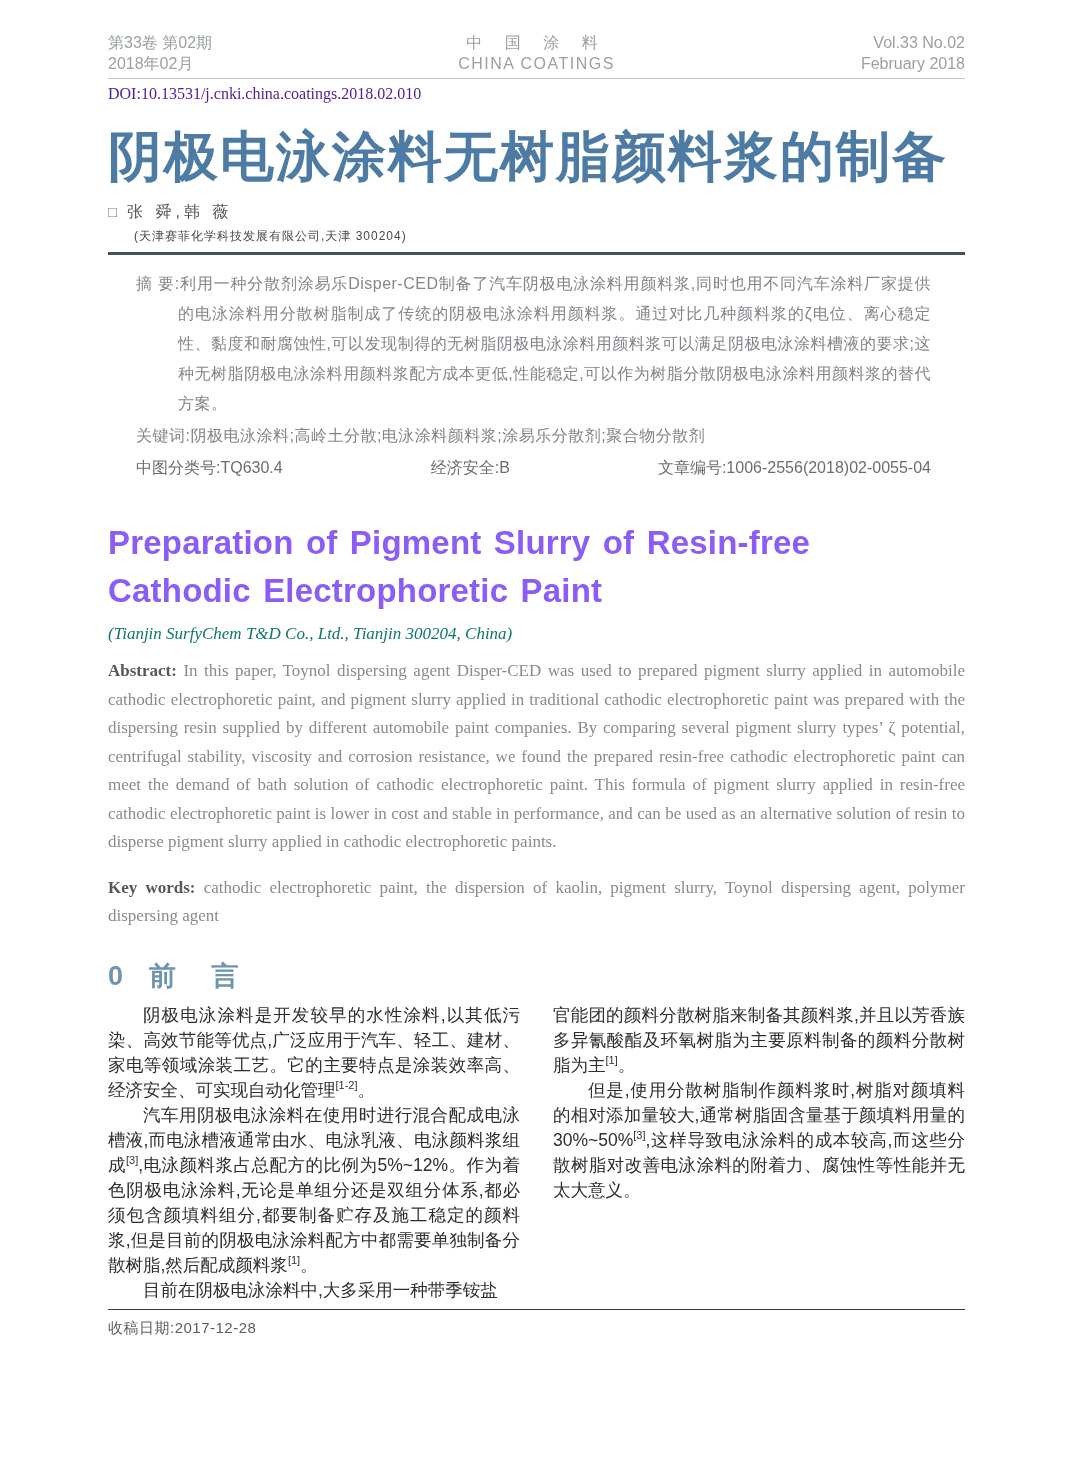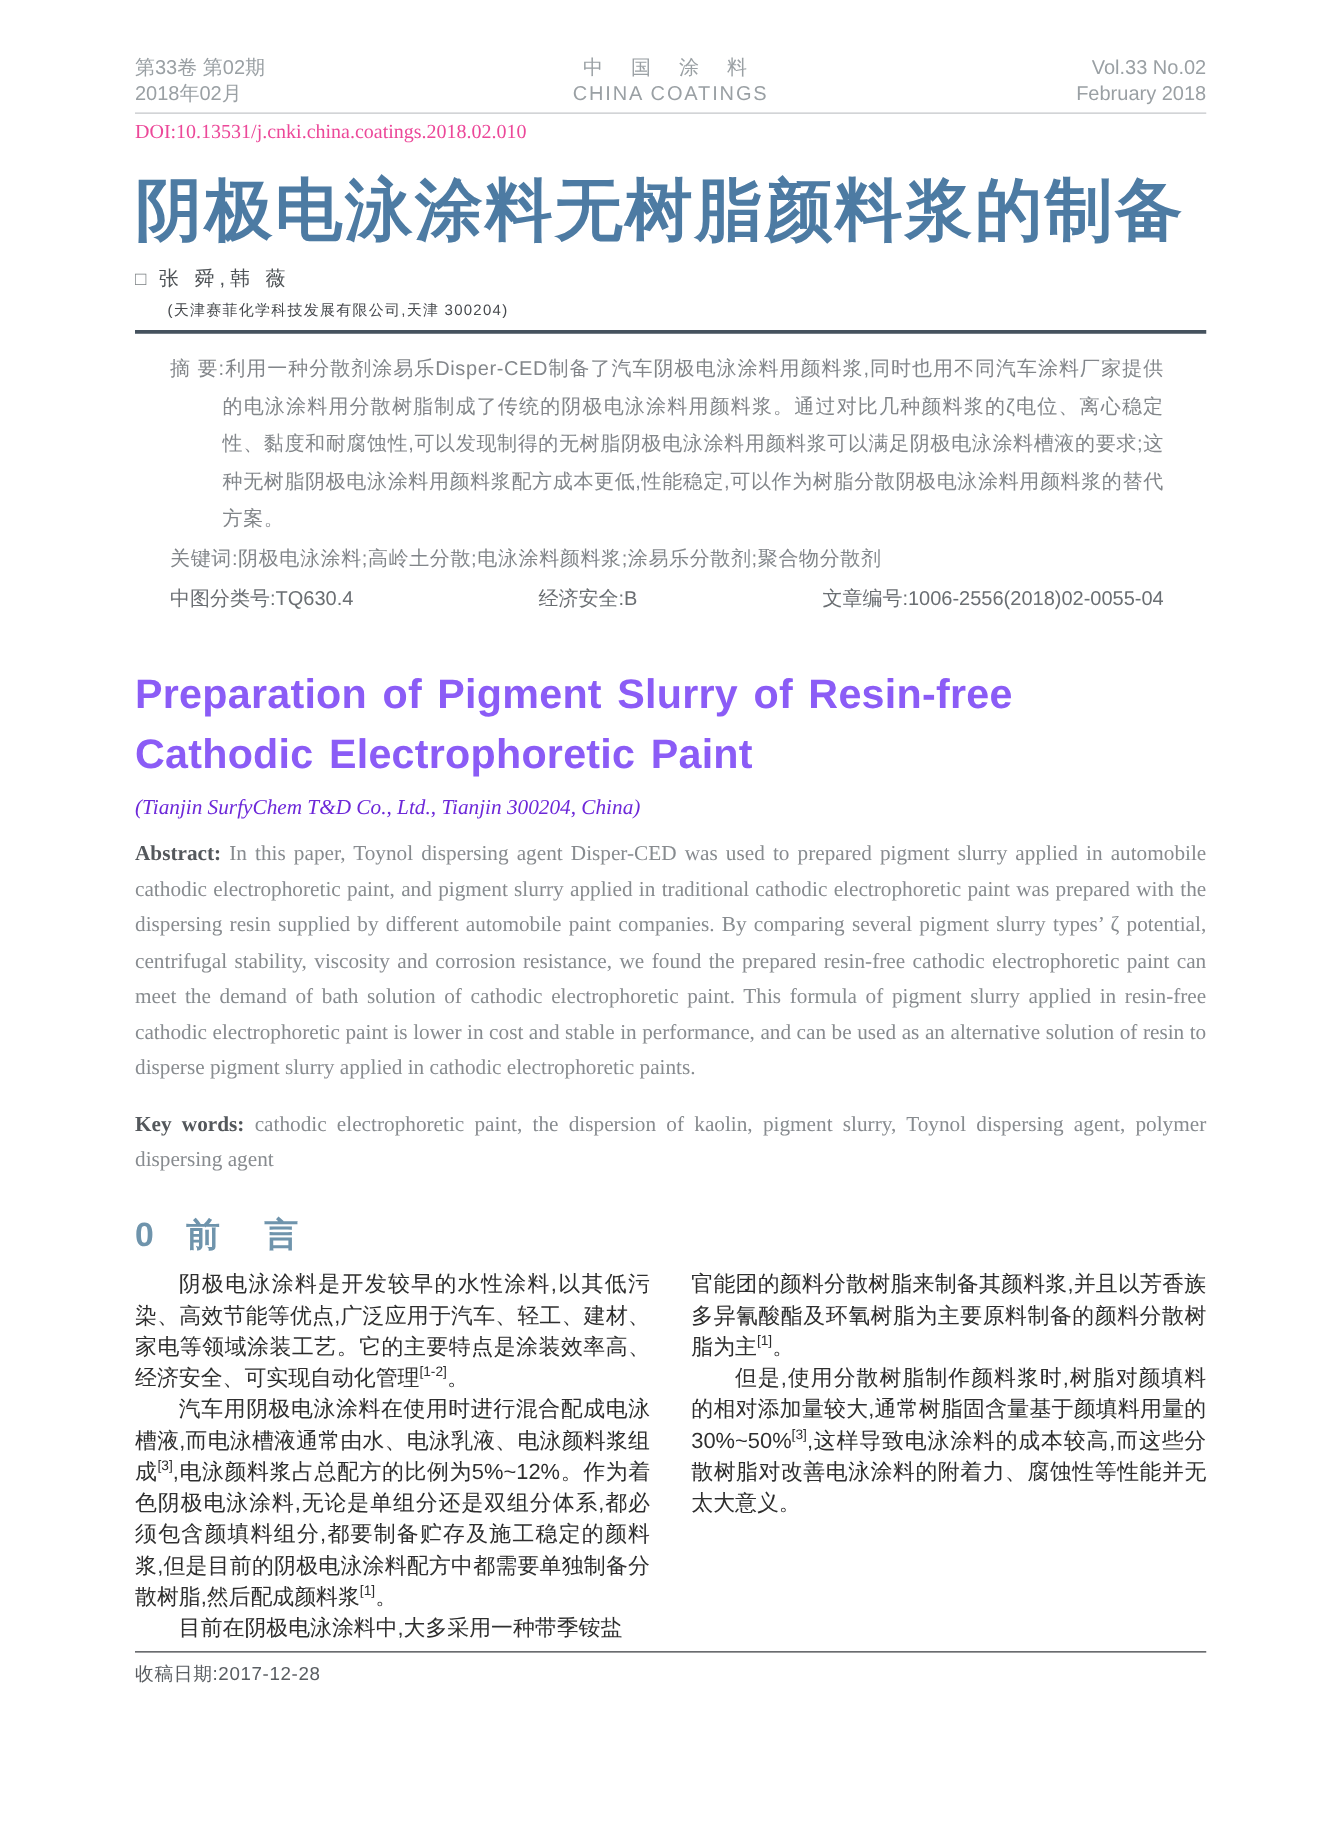--- a/index.html
+++ b/index.html
@@ -1,49 +1,49 @@
 <!DOCTYPE html>
 <html lang="zh"><head>
 <meta charset="utf-8">
 <style>
   html,body{margin:0;padding:0;background:#ffffff;}
   .page{
     position:relative;
     width:1075px;height:1459px;
     box-sizing:border-box;
-    padding:44px 110px 20px 108px;
+    padding:32px 110px 20px 108px;
     overflow:hidden;
     background:#ffffff;
     font-family:"Liberation Sans","DejaVu Sans",sans-serif;
   }
   
   .jh-row{display:flex;justify-content:space-between;align-items:flex-start;color:#9aa0a4;font-size:16px;line-height:21px;}
   .jh-left{text-align:left;}
   .jh-center{text-align:center;}
   .jh-right{text-align:right;}
   .jh-cnname{letter-spacing:9px;}
   .jh-enname{letter-spacing:1.5px;}
   .jh-rule{margin-top:4px;height:1px;background:#c3c6c9;}
-  .doi{margin-top:5px;font-family:"Liberation Serif","DejaVu Serif",serif;font-size:16px;line-height:20px;color:#ec4899;}
+  .doi{margin-top:5px;font-family:"Liberation Serif","DejaVu Serif",serif;font-size:16px;line-height:20px;color:#4c1d95;}
   
   .cn-title{margin:24px 0 0 0;font-size:54px;line-height:56px;font-weight:bold;color:#4d7ba3;letter-spacing:2px;white-space:nowrap;}
   .authors-cn{margin-top:18px;font-size:16px;line-height:20px;color:#4e5256;letter-spacing:4px;}
   .authors-cn .sq{display:inline-block;margin-right:10px;color:#7b8083;font-size:15px;letter-spacing:0;}
   .affil-cn{margin-top:4px;padding-left:26px;font-size:12px;line-height:20px;color:#45484c;letter-spacing:1px;}
   .rule-dark{margin-top:6px;height:3px;background:#45525e;}
   
   .abs-cn{margin-top:14px;padding:0 34px 0 28px;color:#82868a;font-size:16px;line-height:30px;text-align:justify;letter-spacing:0.5px;}
   .abs-cn .hang{padding-left:42px;text-indent:-42px;margin:0;}
   .kw-cn{margin-top:6px;padding:0 34px 0 28px;color:#82868a;font-size:16px;line-height:22px;letter-spacing:0.5px;}
   .meta-row{margin-top:10px;padding:0 34px 0 28px;display:flex;justify-content:space-between;color:#6a6e72;font-size:16px;line-height:22px;}
   
   .en-block{margin-top:40px;}
   .en-title{margin:0;max-width:880px;font-size:33px;line-height:48px;font-weight:bold;color:#8b5cf6;letter-spacing:0.2px;word-spacing:3px;}
   .en-authors{margin-top:22px;font-size:18px;line-height:22px;color:#9aa0a5;letter-spacing:0.5px;}
-  .en-affil{margin-top:8px;font-family:"Liberation Serif","DejaVu Serif",serif;font-style:italic;font-size:17px;line-height:22px;color:#6d28d9;}
+  .en-affil{margin-top:8px;font-family:"Liberation Serif","DejaVu Serif",serif;font-style:italic;font-size:17px;line-height:22px;color:#0f766e;}
   .en-abs{margin-top:12px;font-family:"Liberation Serif","DejaVu Serif",serif;font-size:17px;line-height:28.5px;color:#878b8f;text-align:justify;}
   .en-abs .lbl{font-weight:bold;color:#54585c;}
   .en-kw{margin-top:0;}
   
   .intro{margin-top:30px;}
   .sec-h{display:flex;align-items:baseline;color:#6f94ac;font-size:27px;line-height:30px;font-weight:bold;}
   .sec-h .num{margin-right:26px;}
   .sec-h .txt{letter-spacing:14px;}
   .cols{margin-top:12px;display:flex;gap:33px;}
   .col{flex:1;font-size:17.5px;line-height:25px;color:#2e2e2e;text-align:justify;}

